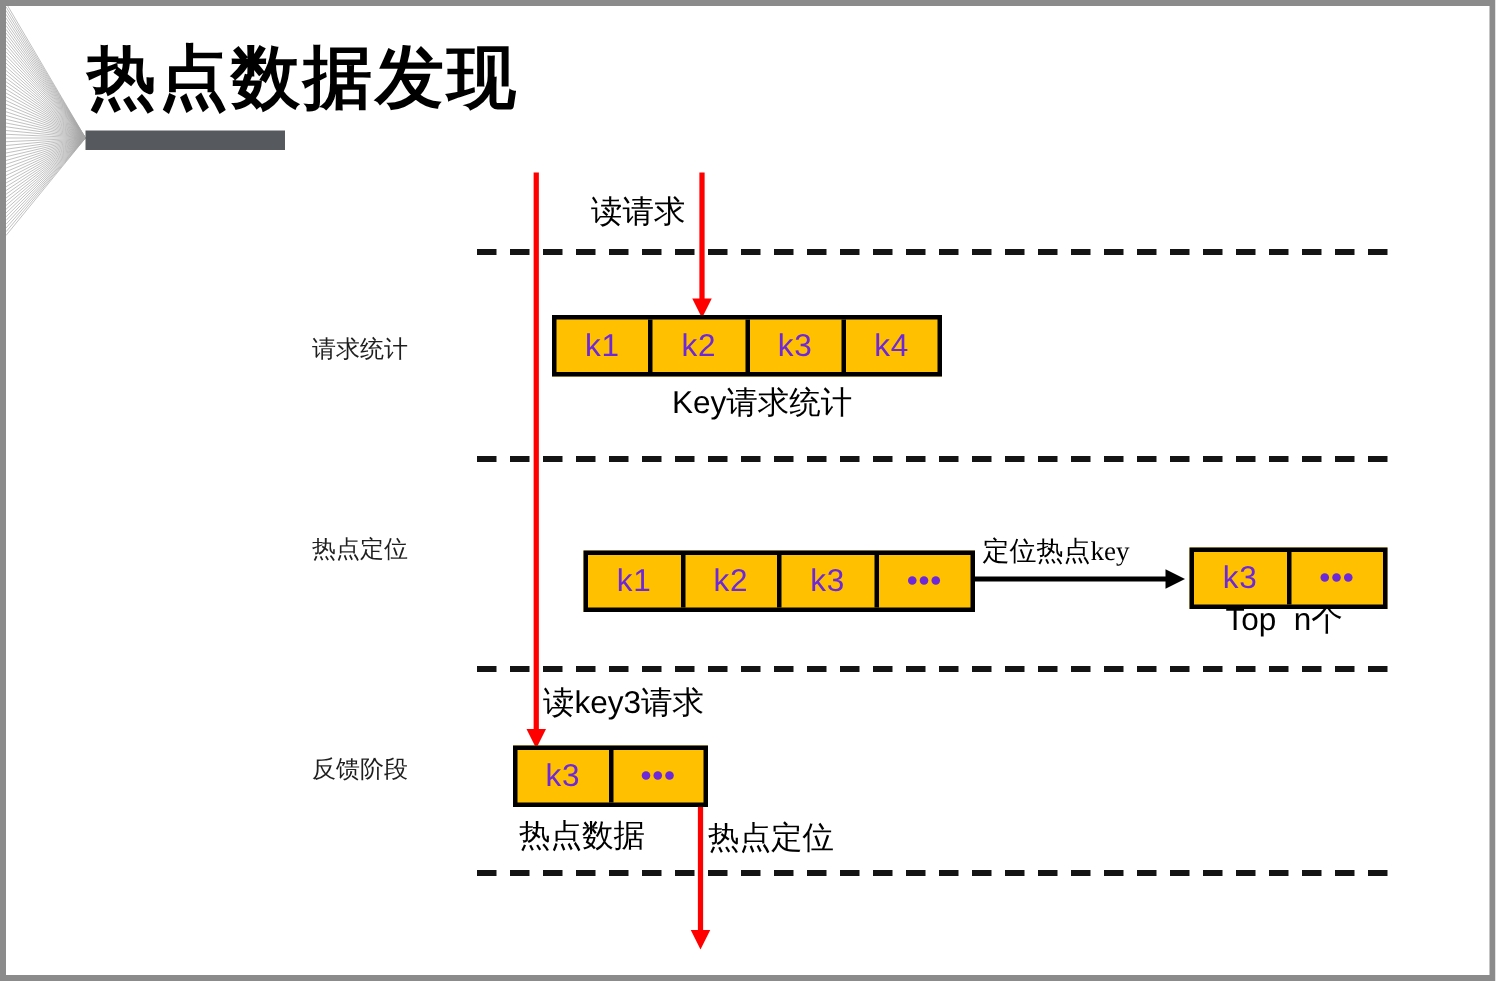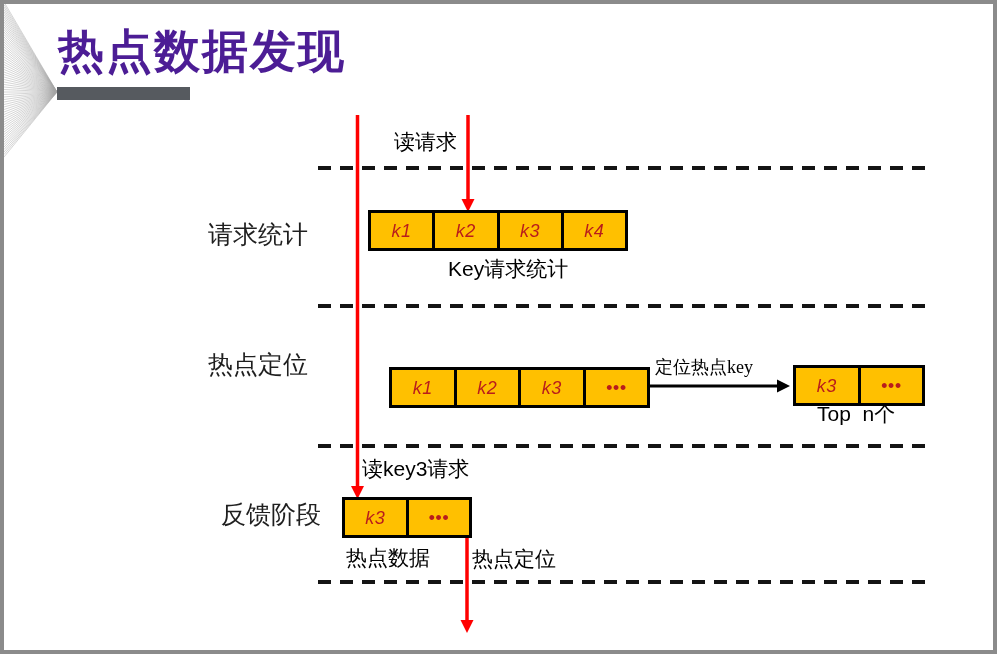--- a/index.html
+++ b/index.html
@@ -21,47 +21,46 @@
   svg.overlay{position:absolute;left:0;top:0;z-index:1;}
   .dash{stroke:var(--line-black);stroke-width:4;stroke-dasharray:13 9;}
   .red-line{stroke:var(--arrow-red);stroke-width:3.5;}
   .red-head{fill:var(--arrow-red);}
   .blk-line{stroke:#000;stroke-width:3.2;}
   .blk-head{fill:#000;}
   .fan-line{stroke:#a6a6a6;stroke-width:0.55;opacity:0.85;}
 
   .abs{position:absolute;z-index:2;}
   .slide-title{
-    left:58px;top:24px;font-size:46px;font-weight:900;color:#4c1d95;
+    left:58px;top:24px;font-size:46px;font-weight:900;color:#000000;
     letter-spacing:2px;line-height:1.2;white-space:nowrap;
   }
   .title-bar{left:57px;top:87px;width:133px;height:13px;background:var(--bar-gray);}
-  .lane-label{font-size:25px;line-height:24px;color:#1f1f1f;white-space:nowrap;}
+  .lane-label{font-size:16px;line-height:24px;color:#1f1f1f;white-space:nowrap;}
   .lbl-row1{left:208px;top:222px;}
   .lbl-row2{left:208px;top:355px;font-family:Liberation Mono, monospace;}
-  .lbl-row3{left:208px;top:502px;margin-left:13px;}
+  .lbl-row3{left:208px;top:502px;}
 
   .anno{font-size:21px;line-height:23px;color:#000000;white-space:pre;}
   .anno-read-request{left:394px;top:130px;}
   .anno-key-stats{left:407px;top:257px;margin-left:41px;}
   .anno-locate{left:655px;top:356px;font-family:"Liberation Serif", serif;font-size:18px;}
   .anno-topn{left:817px;top:402px;}
   .anno-readkey3{left:362px;top:457px;}
   .anno-hotdata{left:346px;top:546px;}
   .anno-hotfb{left:472px;top:547px;}
 
   .keyrow{
     display:flex;box-sizing:border-box;border:3px solid #000;
     background:var(--box-fill);height:41px;
   }
   .keyrow .cell{
     flex:1;display:flex;align-items:center;justify-content:center;
-    font-size:18px;line-height:1;color:#b91c1c;border-left:3.5px solid #000;
+    font-size:21px;line-height:1;color:#6d28d9;border-left:3.5px solid #000;
     letter-spacing:0.5px;
-    font-style:italic;
   }
   .keyrow .cell:first-child{border-left:none;}
   .grp-stats{left:368px;top:210px;width:260px;}
   .grp-locate{left:389px;top:367px;width:261px;}
   .grp-top{left:793px;top:365px;width:132px;}
   .grp-feedback{left:342px;top:497px;width:130px;}
 </style>
 </head>
 <body>
 

